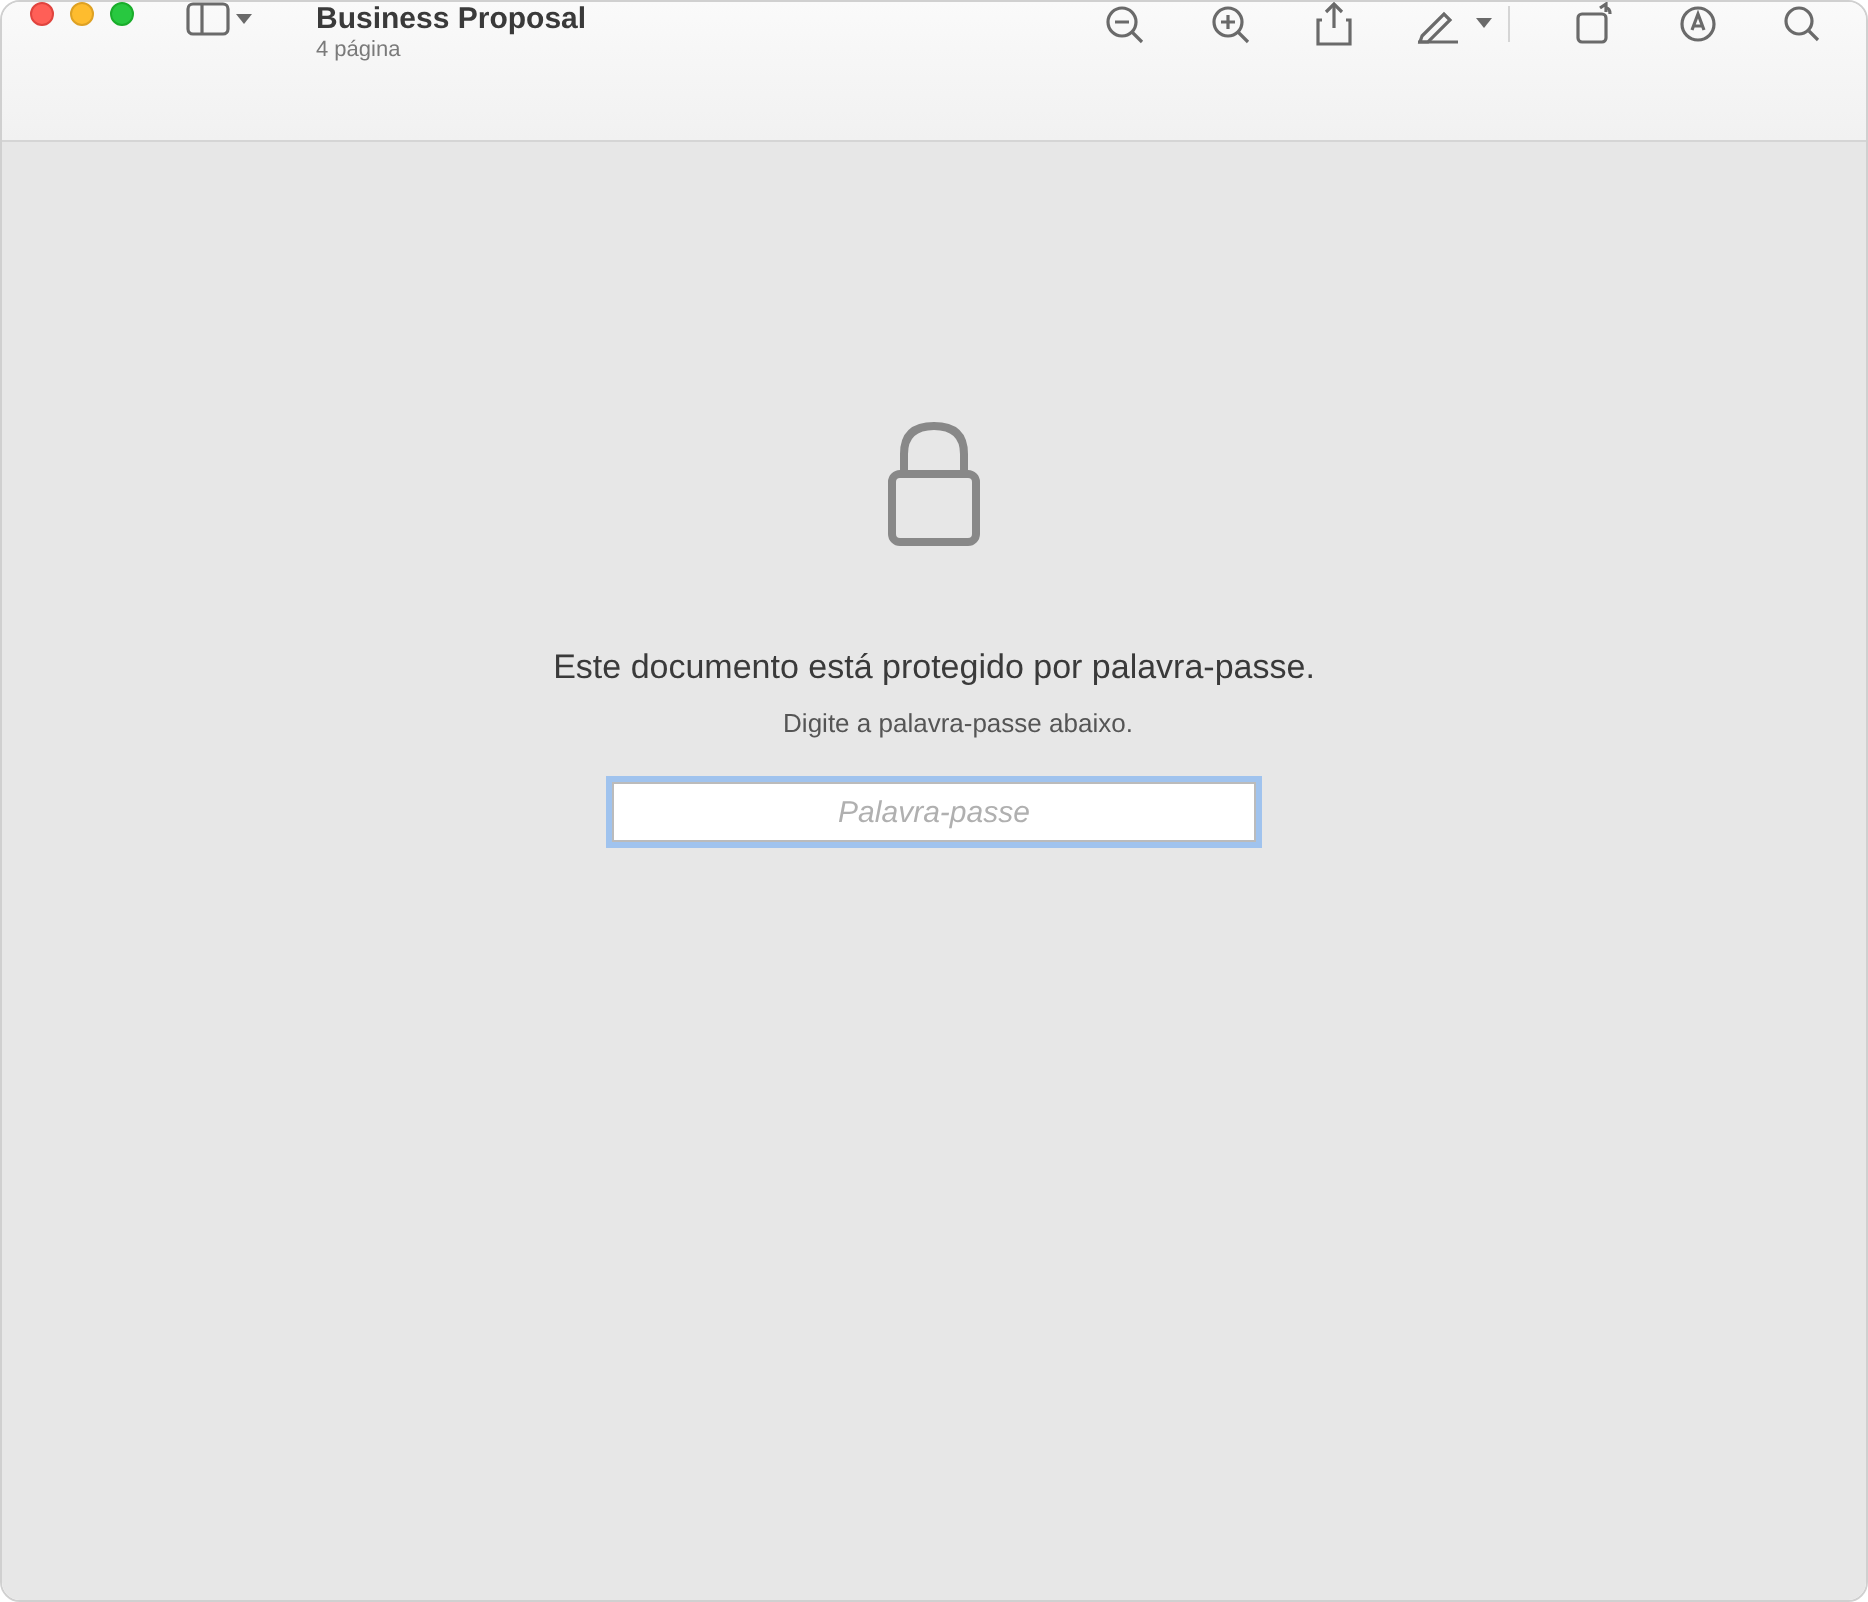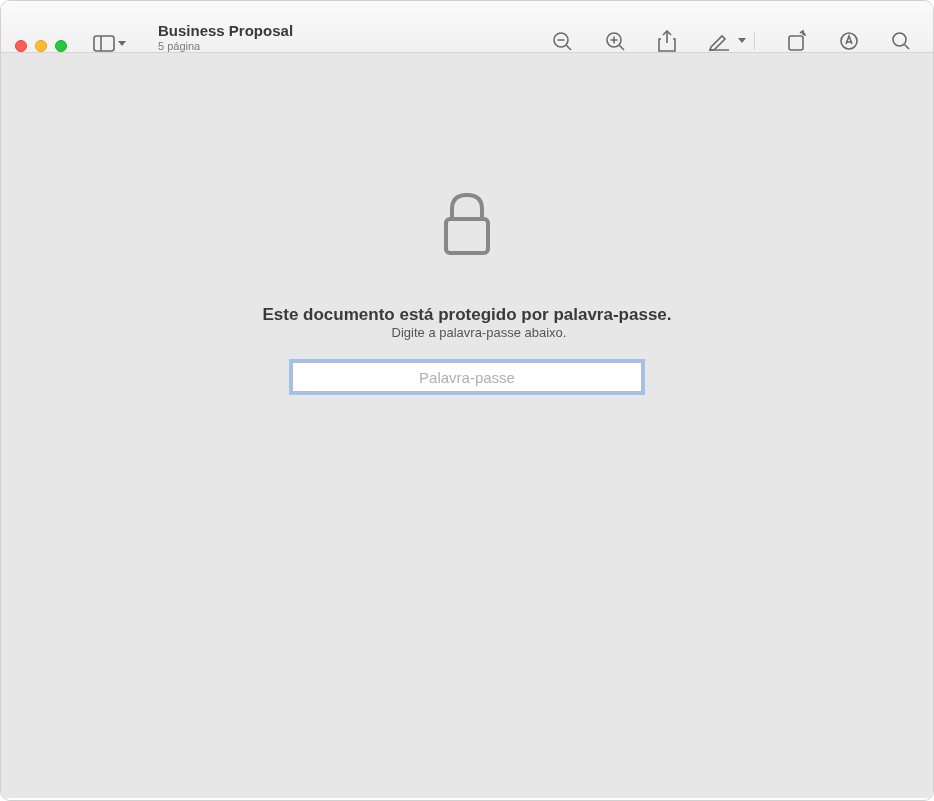--- a/index.html
+++ b/index.html
@@ -10,25 +10,25 @@
     body {
       font-family: -apple-system, BlinkMacSystemFont, "Helvetica Neue", Arial, sans-serif;
       background: #fff;
       width: 934px;
       height: 801px;
       border-radius: 10px;
       overflow: hidden;
       border: 1px solid #d0d0d0;
     }
     .titlebar {
-      height: 52px;
+      height: 70px;
       background: linear-gradient(to bottom, #fafafa, #f1f1f1);
       border-bottom: 1px solid #d5d5d5;
       display: flex;
-      align-items: flex-end;
+      align-items: flex-start;
       padding: 0 14px;
       gap: 8px;
     }
     .traffic-lights {
       display: flex;
       gap: 8px;
       align-items: center;
     }
     .traffic-light {
       width: 12px;
@@ -97,38 +97,39 @@
       align-items: center;
       padding-top: 138px;
     }
     .lock-icon {
       color: #888;
       margin-bottom: 44px;
     }
     .protected-text {
       font-size: 17px;
       color: #3a3a3a;
-      font-weight: bold;
+      margin-bottom: 10px;
     }
     .instruction-text {
       font-size: 13px;
       color: #555;
       margin-bottom: 22px;
       margin-left: 24px;
     }
     .password-input {
-      width: 350px;
+      width: 322px;
       height: 30px;
       background: #fff;
       border: 1px solid #bbb;
       box-shadow: 0 0 0 3px rgba(90, 160, 245, 0.5);
       text-align: center;
       font-size: 15px;
       color: #333;
       outline: none;
+      font-style: italic;
     }
     .password-input::placeholder {
       color: #b0b0b0;
     }
   </style>
 </head>
 <body>
 
 <div class="titlebar">
   <div class="traffic-lights">
@@ -142,21 +143,21 @@
       <rect x="1" y="1" width="20" height="15" rx="2.5"></rect>
       <line x1="8" y1="1" x2="8" y2="16"></line>
     </svg>
     <svg width="8" height="6" viewBox="0 0 8 6" fill="currentColor">
       <path d="M0 0 L4 5 L8 0 Z"></path>
     </svg>
   </div>
 
   <div class="doc-title-wrap">
     <div class="doc-title">Business Proposal</div>
-    <div class="doc-subtitle">5 página</div>
+    <div class="doc-subtitle">4 página</div>
   </div>
 
   <div class="toolbar-spacer"></div>
 
   <div class="toolbar-icons">
     <div class="toolbar-btn">
       <svg width="21" height="21" viewBox="0 0 21 21" fill="none" stroke="currentColor" stroke-width="1.6">
         <circle cx="9" cy="9" r="7"></circle>
         <line x1="14" y1="14" x2="19" y2="19"></line>
         <line x1="5.5" y1="9" x2="12.5" y2="9"></line>

